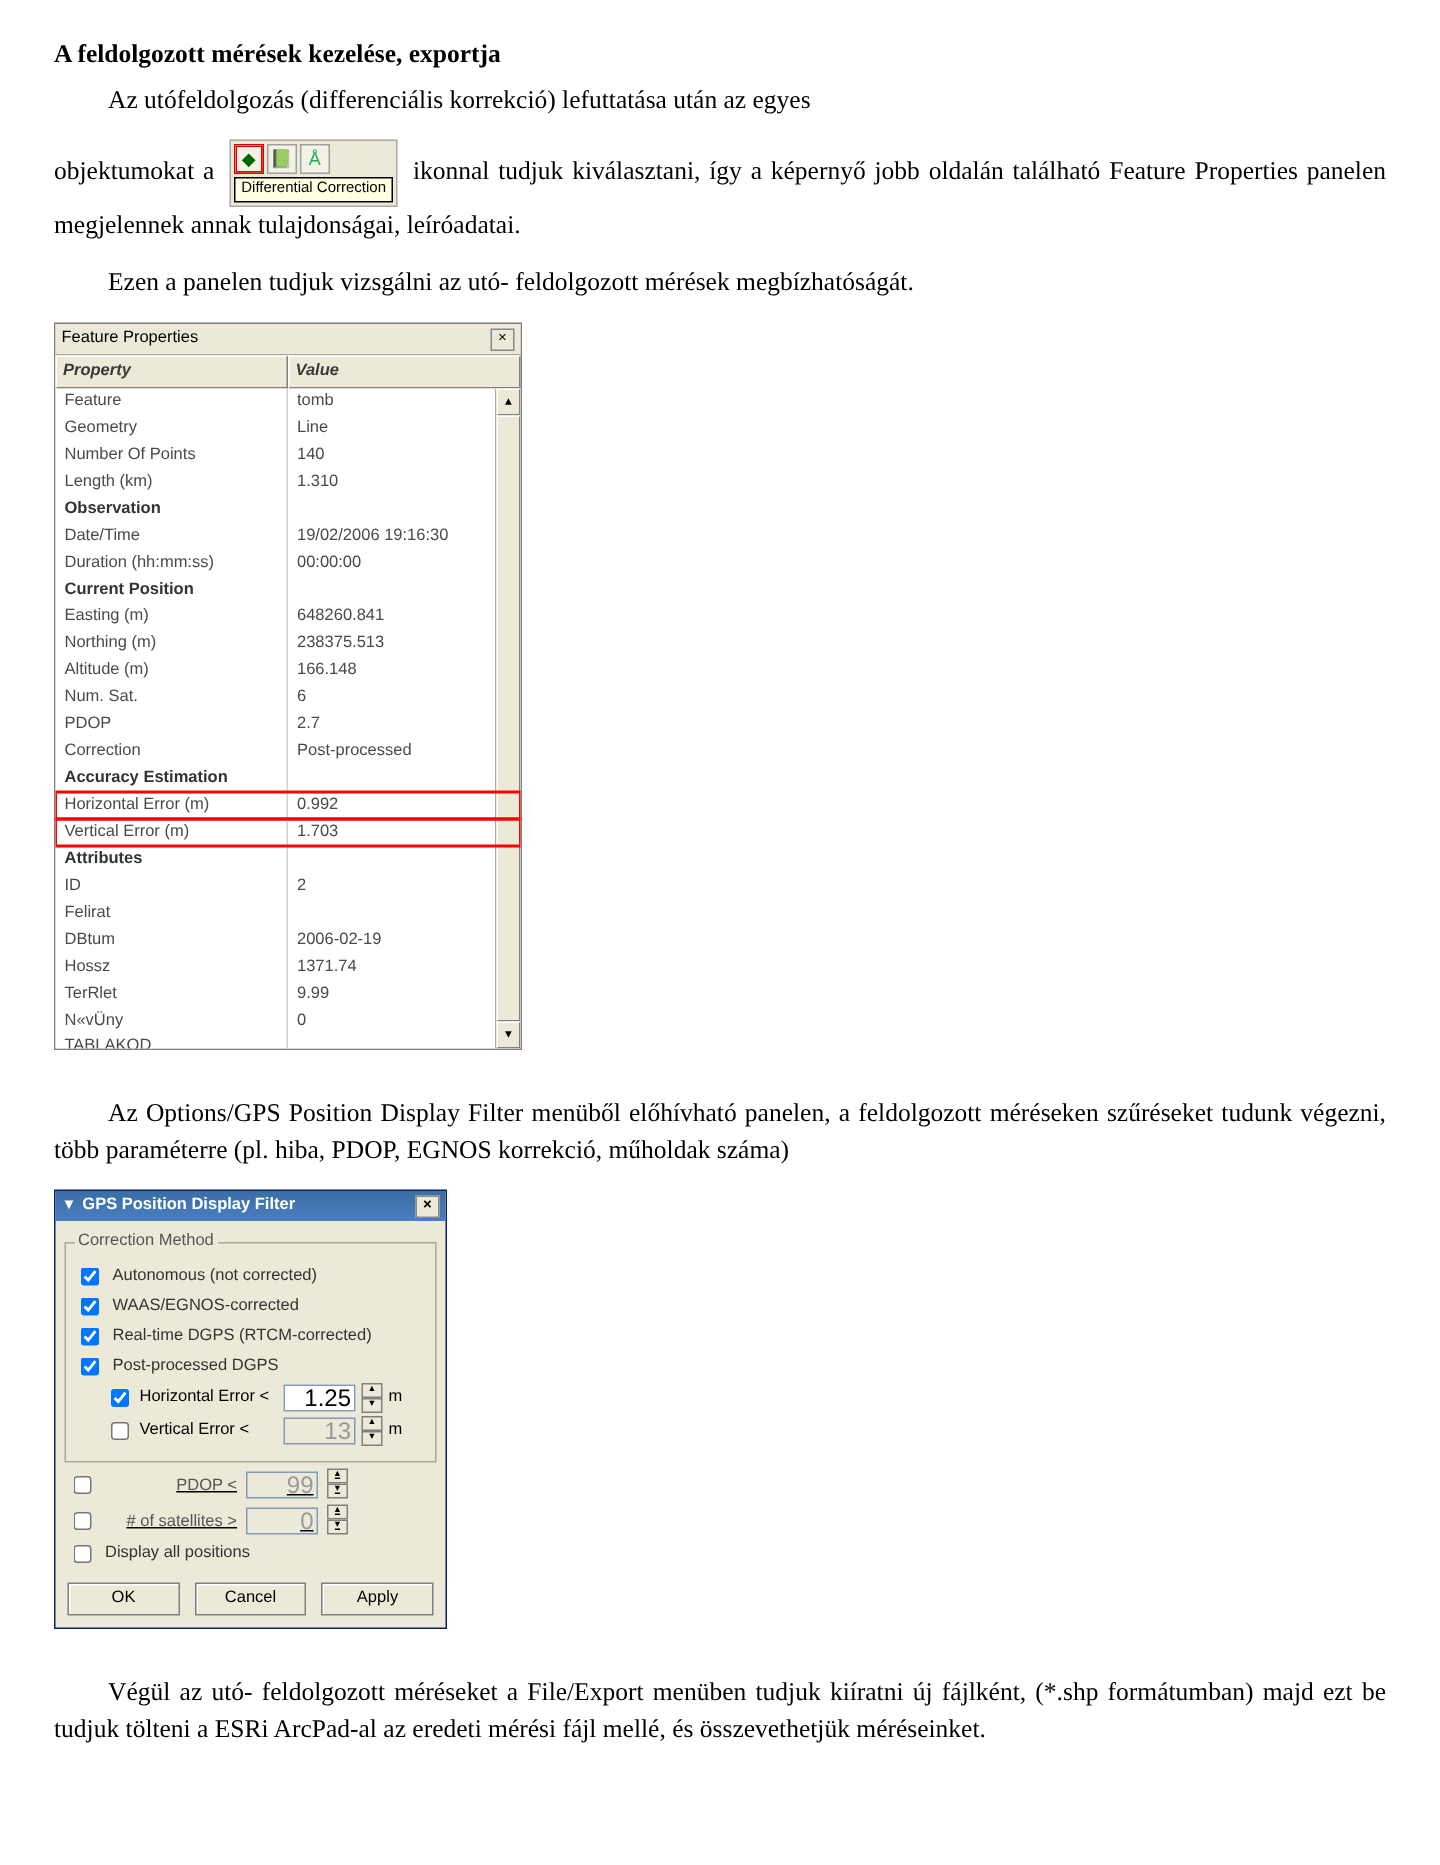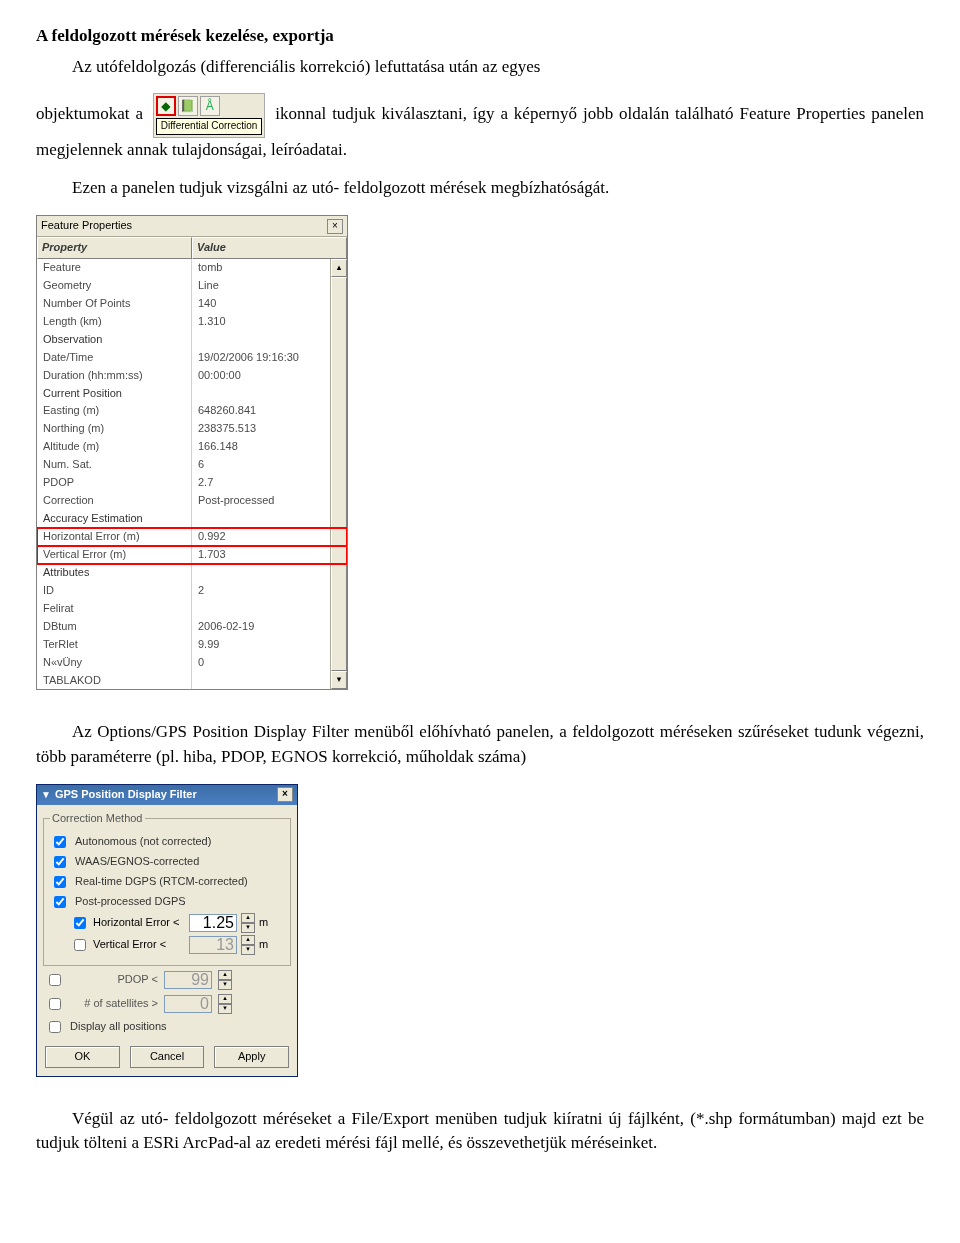--- a/index.html
+++ b/index.html
@@ -96,21 +96,21 @@
     overflow: hidden;
     position:relative;
   }
   .panel .row { display:flex; }
   .panel .row > div {
     flex:1;
     padding:1px 6px;
     color:#4a4a4a;
     border-right:1px solid #d4d0c8;
   }
-  .panel .row.section > div { font-weight:normal; color:#333; }
+  .panel .row.section > div { font-weight:bold; color:#333; }
   .panel .row.highlight { outline:2px solid #f00; outline-offset:-1px; position:relative; z-index:1;}
   .panel .scroll {
     position:absolute;
     right:0; top:0; bottom:0; width:16px;
     background:#ece9d8;
     border-left:1px solid #aca899;
     display:flex; flex-direction:column; justify-content:space-between;
   }
   .scroll-btn { height:16px; border:1px solid #fff; border-right-color:#808080; border-bottom-color:#808080; font-size:9px; text-align:center; line-height:14px; background:#ece9d8;}
   .scroll-thumb { flex:1; background:#ece9d8; border:1px solid #fff; border-right-color:#808080; border-bottom-color:#808080; margin: 0 0 auto 0; height:40px;}
@@ -139,21 +139,21 @@
     padding:4px 6px 8px 6px;
   }
   .dlg legend { color:#555; }
   .dlg label { display:flex; align-items:center; gap:6px; margin:2px 0; color:#333; }
   .dlg input[type=checkbox]{ width:12px; height:12px; }
   .dlg .numrow { display:flex; align-items:center; gap:4px; margin:2px 0 2px 20px;}
   .dlg .numbox { width:42px; height:16px; border:1px solid #7f9db9; background:#fff; font-size:16px; padding:0 2px; display:inline-flex; align-items:center; justify-content:flex-end;}
   .dlg .numbox.disabled{ background:#ece9d8; color:#999;}
   .dlg .spin { display:inline-flex; flex-direction:column; }
   .dlg .spin div{ width:12px; height:8px; border:1px solid #808080; background:#ece9d8; font-size:7px; line-height:6px; text-align:center;}
-  .dlg .midrow { display:flex; align-items:center; gap:6px; margin:4px 8px;}
+  .dlg .midrow { display:flex; align-items:flex-end; gap:6px; margin:4px 8px;text-decoration:underline;}
   .dlg .midrow .lbl{ width:88px; text-align:right; color:#555;}
   .dlg .btnrow { display:flex; gap:10px; padding:6px 8px 8px 8px; }
   .dlg .btn {
     flex:1;
     border:1px solid #808080;
     background:#ece9d8;
     text-align:center;
     padding:2px 0;
     font-size:11px;
     box-shadow: inset 1px 1px 0 #fff;
@@ -267,20 +267,24 @@
         <div>ID</div>
         <div>2</div>
       </div>
       <div class="row">
         <div>Felirat</div>
         <div></div>
       </div>
       <div class="row">
         <div>DBtum</div>
         <div>2006-02-19</div>
+      </div>
+      <div class="row">
+        <div>Hossz</div>
+        <div>1371.74</div>
       </div>
       <div class="row">
         <div>TerRlet</div>
         <div>9.99</div>
       </div>
       <div class="row">
         <div>N«vÜny</div>
         <div>0</div>
       </div>
       <div class="row">

